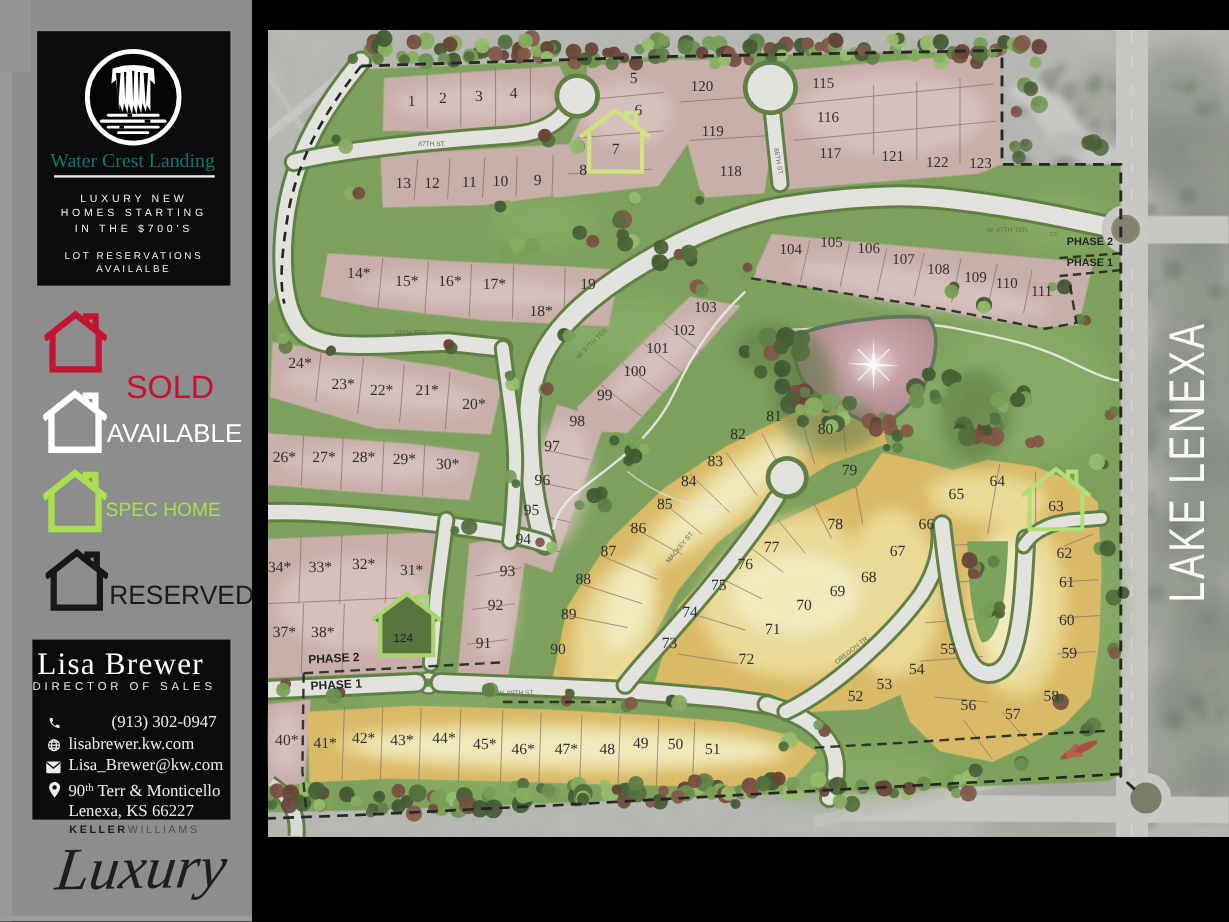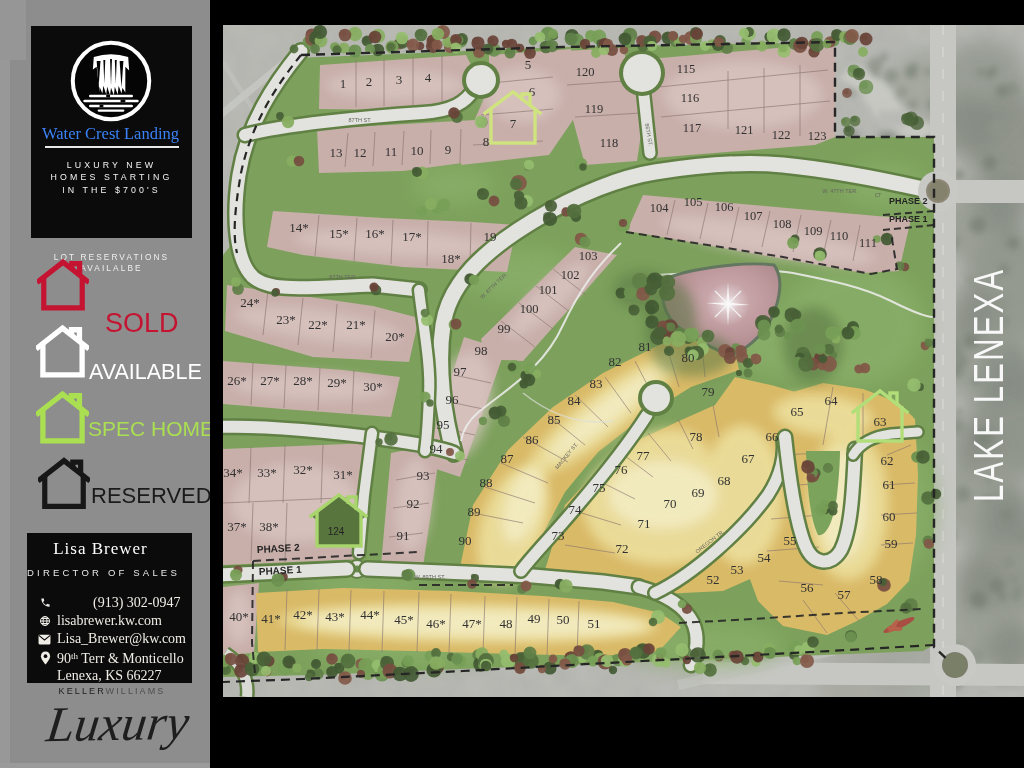--- a/index.html
+++ b/index.html
@@ -32,71 +32,71 @@
     <rect x="22" y="69.8" width="46" height="2.6" rx="1.3"></rect>
     <rect x="31" y="74.8" width="28" height="2.3" rx="1.1"></rect>
   </g>
   <g fill="#050505">
     <rect x="40" y="59.5" width="4" height="2.6"></rect>
       <rect x="55" y="64.5" width="5" height="2.8"></rect>
       <rect x="33" y="69.8" width="4" height="2.6"></rect>
   </g>
 </svg>
 
-<div class="abs" style="left:31px;top:124px;width:159px;text-align:center;color:#3b82f6;font-family:'Liberation Serif',serif;font-size:16.5px;white-space:nowrap;">Water Crest Landing</div>
+<div class="abs" style="left:31px;top:124px;width:159px;text-align:center;color:#0f766e;font-family:'Liberation Serif',serif;font-size:16.5px;white-space:nowrap;">Water Crest Landing</div>
 
 <div class="abs" style="left:45px;top:146px;width:134px;height:1.6px;background:#e8e8e8;"></div>
 
 <div class="abs" style="left:31px;top:159px;width:161px;text-align:center;color:#f2f2f2;font-size:8.8px;letter-spacing:3.1px;line-height:12.3px;">LUXURY NEW<br>HOMES STARTING<br>IN THE $700'S</div>
 
-<div class="abs" style="left:31px;top:208px;width:161px;text-align:center;color:#efefef;font-size:8.3px;letter-spacing:2.1px;line-height:10.5px;margin-top:44px;">LOT RESERVATIONS<br>AVAILALBE</div>
+<div class="abs" style="left:31px;top:208px;width:161px;text-align:center;color:#efefef;font-size:8.3px;letter-spacing:2.1px;line-height:10.5px;">LOT RESERVATIONS<br>AVAILALBE</div>
 
 <svg class="abs" style="left:37px;top:258px;" width="52" height="54" viewBox="0 0 100 100">
   <g fill="none" stroke="#c41432" stroke-width="10" stroke-linecap="square">
     <path d="M 4,42 L 50,6 L 96,42"></path>
     <path d="M 67,16 L 67,9 L 82,9 L 82,27"></path>
     <path d="M 13,38 L 13,94 L 87,94 L 87,38"></path>
   </g>
 </svg>
 
 <div class="abs" style="left:105px;top:281px;color:#c41432;font-size:27px;margin-top:27px;">SOLD</div>
 
 <svg class="abs" style="left:36px;top:324px;" width="53" height="55" viewBox="0 0 100 100">
   <g fill="none" stroke="#ffffff" stroke-width="10" stroke-linecap="square">
     <path d="M 4,42 L 50,6 L 96,42"></path>
     <path d="M 67,16 L 67,9 L 82,9 L 82,27"></path>
     <path d="M 13,38 L 13,94 L 87,94 L 87,38"></path>
   </g>
 </svg>
 
-<div class="abs" style="left:89px;top:360px;color:#ffffff;font-size:21.5px;">AVAILABLE</div>
+<div class="abs" style="left:89px;top:349px;color:#ffffff;font-size:21.5px;">AVAILABLE</div>
 
 <svg class="abs" style="left:36px;top:390px;" width="53" height="55" viewBox="0 0 100 100">
   <g fill="none" stroke="#abdf52" stroke-width="10" stroke-linecap="square">
     <path d="M 4,42 L 50,6 L 96,42"></path>
     <path d="M 67,16 L 67,9 L 82,9 L 82,27"></path>
     <path d="M 13,38 L 13,94 L 87,94 L 87,38"></path>
   </g>
 </svg>
 
-<div class="abs" style="left:88px;top:417px;color:#abdf52;font-size:21px;">SPEC HOME</div>
+<div class="abs" style="left:88px;top:417px;color:#abdf52;font-size:16px;">SPEC HOME</div>
 
 <svg class="abs" style="left:38px;top:457px;" width="52" height="53" viewBox="0 0 100 100">
   <g fill="none" stroke="#171717" stroke-width="10" stroke-linecap="square">
     <path d="M 4,42 L 50,6 L 96,42"></path>
     <path d="M 67,16 L 67,9 L 82,9 L 82,27"></path>
     <path d="M 13,38 L 13,94 L 87,94 L 87,38"></path>
   </g>
 </svg>
 
 <div class="abs" style="left:91px;top:483px;color:#1b1b1b;font-size:22px;">RESERVED</div>
 
 <div class="abs" style="left:27px;top:533px;width:165px;height:150px;background:#0b0b0b;"></div>
 
-<div class="abs" style="left:27px;top:539px;width:147px;text-align:center;color:#fff;font-family:'Liberation Serif',serif;font-size:17px;letter-spacing:1px;">Lisa Brewer</div>
+<div class="abs" style="left:27px;top:539px;width:147px;text-align:center;color:#fff;font-family:'Liberation Serif',serif;font-size:26px;letter-spacing:1px;">Lisa Brewer</div>
 
 <div class="abs" style="left:27px;top:567px;width:165px;text-align:left;color:#e8e8e8;font-size:9.5px;letter-spacing:3.2px;">DIRECTOR OF SALES</div>
 
 <svg class="abs" style="left:40px;top:597px;" width="11" height="11" viewBox="0 0 24 24">
     <path fill="#f0ede6" d="M6.6 10.8c1.4 2.8 3.8 5.1 6.6 6.6l2.2-2.2c.3-.3.7-.4 1-.2 1.1.4 2.3.6 3.6.6.6 0 1 .4 1 1V20c0 .6-.4 1-1 1C10.8 21 3 13.2 3 4c0-.6.4-1 1-1h3.5c.6 0 1 .4 1 1 0 1.2.2 2.4.6 3.6.1.3 0 .7-.2 1l-2.3 2.2z"></path>
   </svg>
 <div class="abs" style="left:57px;top:595px;color:#f0ede6;font-family:'Liberation Serif',serif;font-size:14px;padding-left:36px;">(913) 302-0947</div>
 
 <svg class="abs" style="left:39px;top:615px;" width="12" height="12" viewBox="0 0 24 24">
     <g fill="none" stroke="#f0ede6" stroke-width="2">
@@ -114,21 +114,21 @@
     <path d="M1.5 2.5 L12 11 L22.5 2.5" fill="none" stroke="#0b0b0b" stroke-width="2"></path>
   </svg>
 <div class="abs" style="left:57px;top:631px;color:#f0ede6;font-family:'Liberation Serif',serif;font-size:14px;">Lisa_Brewer@kw.com</div>
 
 <svg class="abs" style="left:40px;top:651px;" width="11" height="14" viewBox="0 0 24 30">
     <path fill="#f0ede6" d="M12 1 C6 1 2 5.5 2 11 c0 7 10 18 10 18 s10-11 10-18 C22 5.5 18 1 12 1 z"></path>
     <circle cx="12" cy="11" r="4" fill="#0b0b0b"></circle>
   </svg>
 <div class="abs" style="left:57px;top:648px;color:#f0ede6;font-family:'Liberation Serif',serif;font-size:14px;line-height:17px;">90<span style="font-size:9px;vertical-align:4px;text-align:right;">th</span> Terr &amp; Monticello<br>Lenexa, KS 66227</div>
 
-<div class="abs" style="left:27px;top:686px;width:170px;text-align:center;font-size:9px;letter-spacing:2.1px;"><span style="color:#1c1c1c;font-weight:normal;margin-top:36px;">KELLER</span><span style="color:#4e4e4e;text-align:center;">WILLIAMS</span></div>
+<div class="abs" style="left:27px;top:686px;width:170px;text-align:center;font-size:9px;letter-spacing:2.1px;"><span style="color:#1c1c1c;font-weight:bold;margin-top:36px;">KELLER</span><span style="color:#4e4e4e;text-align:center;">WILLIAMS</span></div>
 
 <div class="abs" style="left:34px;top:694px;width:168px;text-align:center;color:#1e1e1e;font-family:'Liberation Serif',serif;font-style:italic;font-size:50px;transform:skewX(-8deg) rotate(-1deg);">Luxury</div>
 
 <div class="abs" style="left:210px;top:0;width:814px;height:768px;background:#000;"></div>
 
 <svg class="abs" style="left:223px;top:25px;filter:blur(0.55px) saturate(0.72) brightness(1.0) contrast(0.97);" width="801" height="672" viewBox="0 0 801 672">
 <defs>
 <filter id="blur6">
         <feGaussianBlur stdDeviation="6"></feGaussianBlur>
       </filter>

